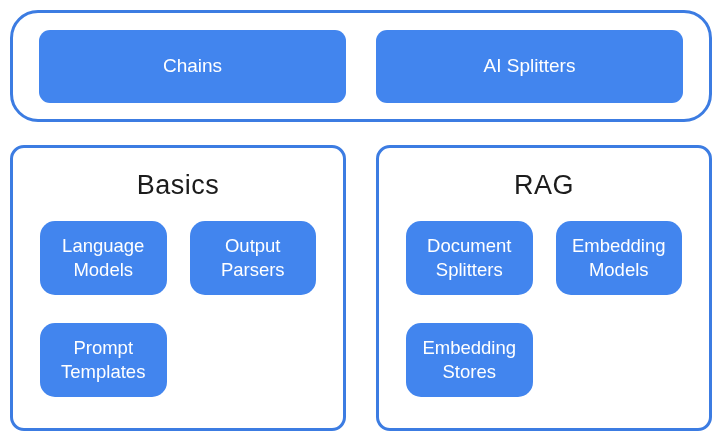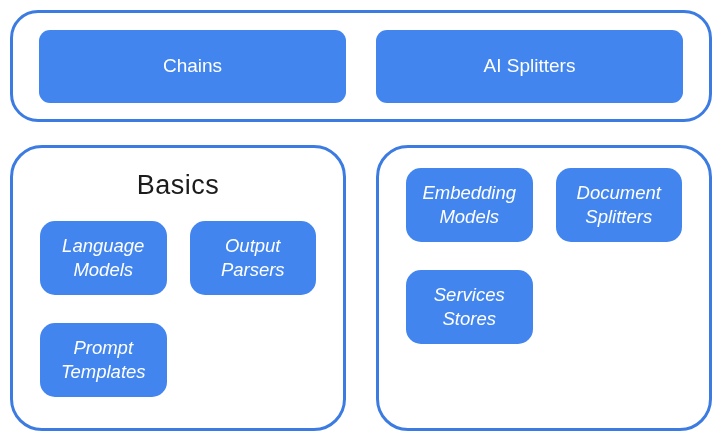--- a/index.html
+++ b/index.html
@@ -53,39 +53,38 @@
     display: flex;
     gap: 30px;
     margin-top: 23px;
     flex: 1;
   }
   .group {
     box-sizing: border-box;
     flex: 1;
     height: 286px;
     border: 3px solid var(--border-blue);
-    border-radius: 32px;
+    border-radius: 14px;
     background: #ffffff;
     padding: 0 27px;
   }
   .group-title {
     margin-top: 21px;
     text-align: center;
     font-size: 27px;
     line-height: 32px;
     color: var(--title-text);
     letter-spacing: 0.5px;
   }
   .grid {
     margin-top: 20px;
     display: grid;
     grid-template-columns: 1fr 1fr;
     column-gap: 23px;
     row-gap: 28px;
-    font-style: italic;
   }
   .pill.small {
     height: 74px;
     border-radius: 15px;
     font-size: 18.5px;
     line-height: 24px;
     padding: 0 8px;
   }
 </style>
 </head>
@@ -103,21 +102,22 @@
     <div class="group">
       <div class="group-title">Basics</div>
       <div class="grid">
         <div class="pill small">Language Models</div>
         <div class="pill small">Output Parsers</div>
         <div class="pill small">Prompt Templates</div>
       </div>
     </div>
 
     <div class="group">
+      <div class="group-title">RAG</div>
       <div class="grid">
+        <div class="pill small">Document Splitters</div>
         <div class="pill small">Embedding Models</div>
-        <div class="pill small">Document Splitters</div>
-        <div class="pill small">Services Stores</div>
+        <div class="pill small">Embedding Stores</div>
       </div>
     </div>
 
   </div>
 </div>
 
 </body></html>

